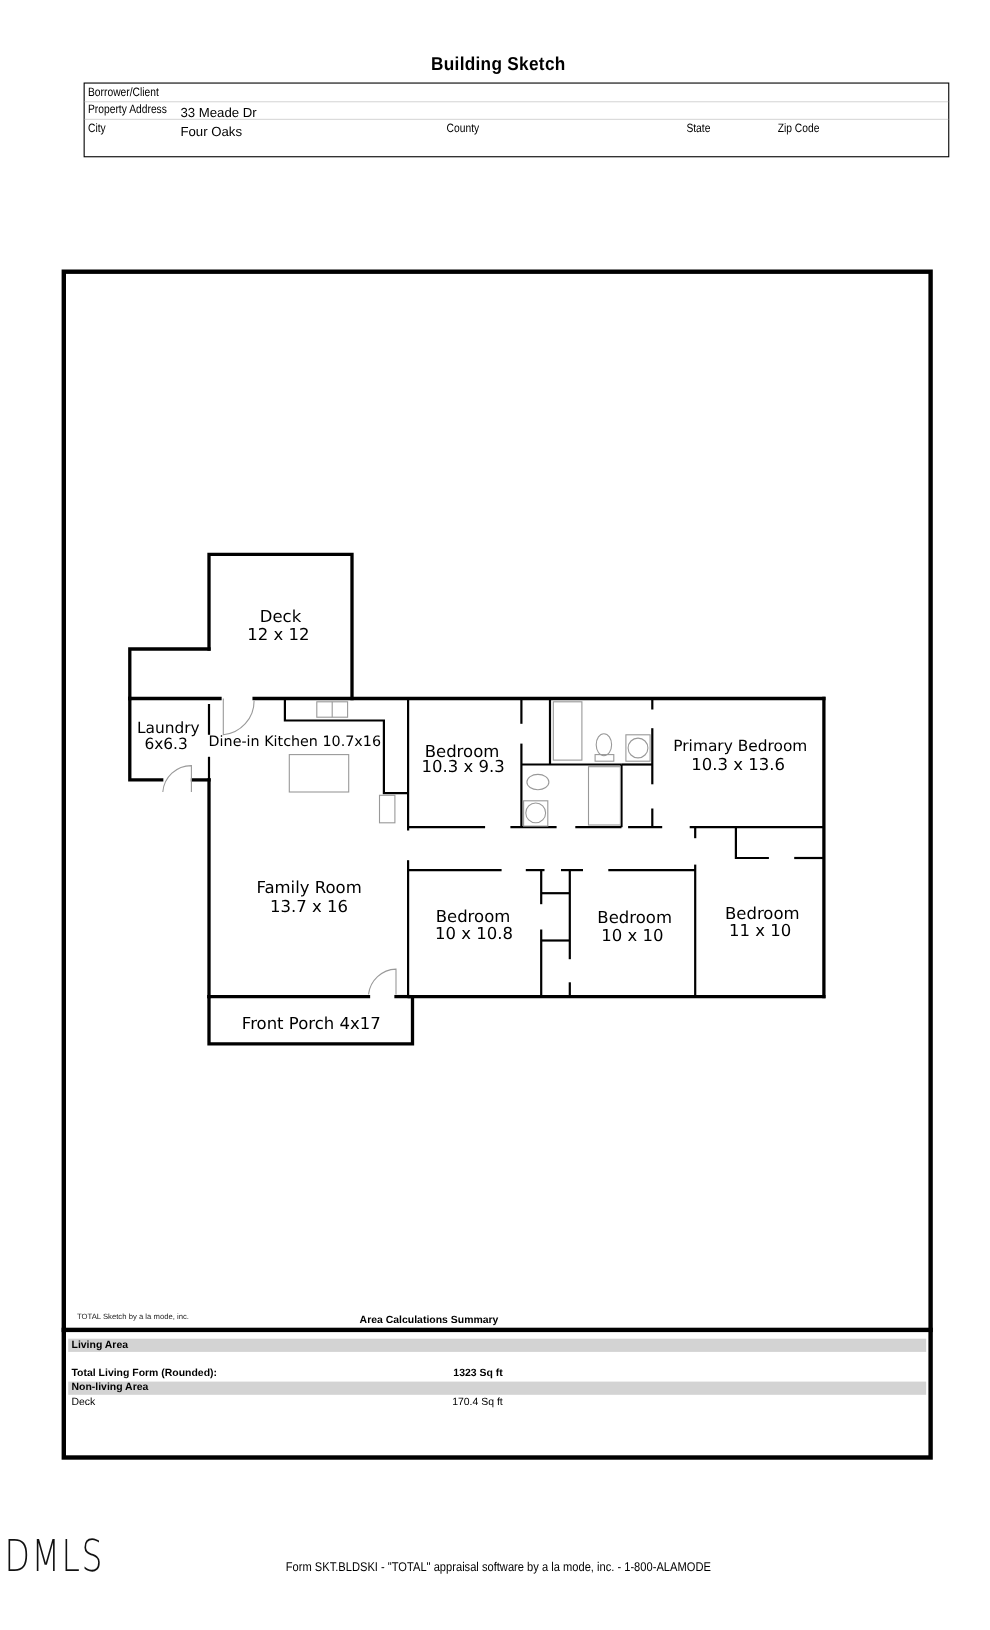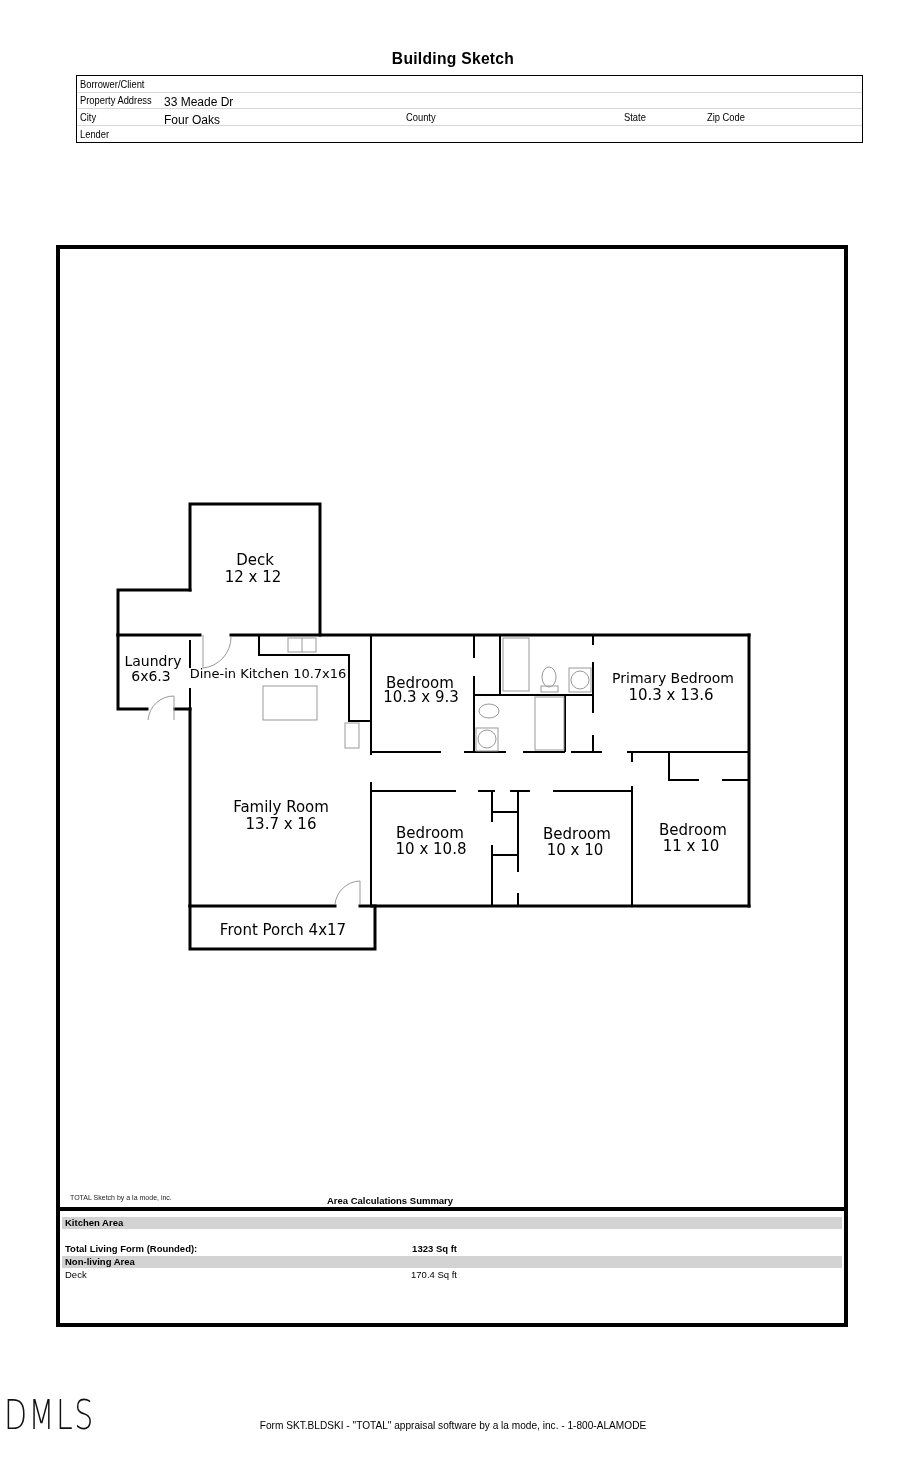--- a/index.html
+++ b/index.html
@@ -37,23 +37,20 @@
   <div class="hrow" style="top:16px;">
     <span class="hlabel">Property Address</span>
     <span class="hvalue" style="left:87px;">33 Meade Dr</span>
   </div>
   <div class="hrow" style="top:33px;">
     <span class="hlabel">City</span>
     <span class="hvalue" style="left:87px; top:4px;">Four Oaks</span>
     <span class="hlabel" style="left:329px;">County</span>
     <span class="hlabel" style="left:547px;">State</span>
     <span class="hlabel" style="left:630px;">Zip Code</span>
-  </div>
-  <div class="hrow" style="top:50px;">
-    <span class="hlabel">Lender</span>
   </div>
 </div>
 
 <div class="sketch-frame"></div>
 
 <svg class="plan-svg" width="900" height="1482" viewBox="0 0 900 1482">
   <g stroke="#000" stroke-width="3" fill="none" stroke-linecap="square">
 
     <path d="M190,590 L190,504 L320,504 L320,635"></path>
     <path d="M190,590 L118,590 L118,635"></path>
@@ -163,21 +160,21 @@
     <text x="691" y="851">11 x 10</text>
     <text x="283" y="935">Front Porch 4x17</text>
   </g>
 </svg>
 
 <div class="credit">TOTAL Sketch by a la mode, inc.</div>
 <div class="area-title">Area Calculations Summary</div>
 
 <div class="area-box">
   <div class="arow section" style="top:6px;">
-    <span class="alabel">Kitchen Area</span>
+    <span class="alabel">Living Area</span>
   </div>
   <div class="arow bold" style="top:32px;">
     <span class="alabel">Total Living Form (Rounded):</span>
     <span class="avalue">1323 Sq ft</span>
   </div>
   <div class="arow section" style="top:45px;">
     <span class="alabel">Non-living Area</span>
   </div>
   <div class="arow" style="top:58px;">
     <span class="alabel">Deck</span>

